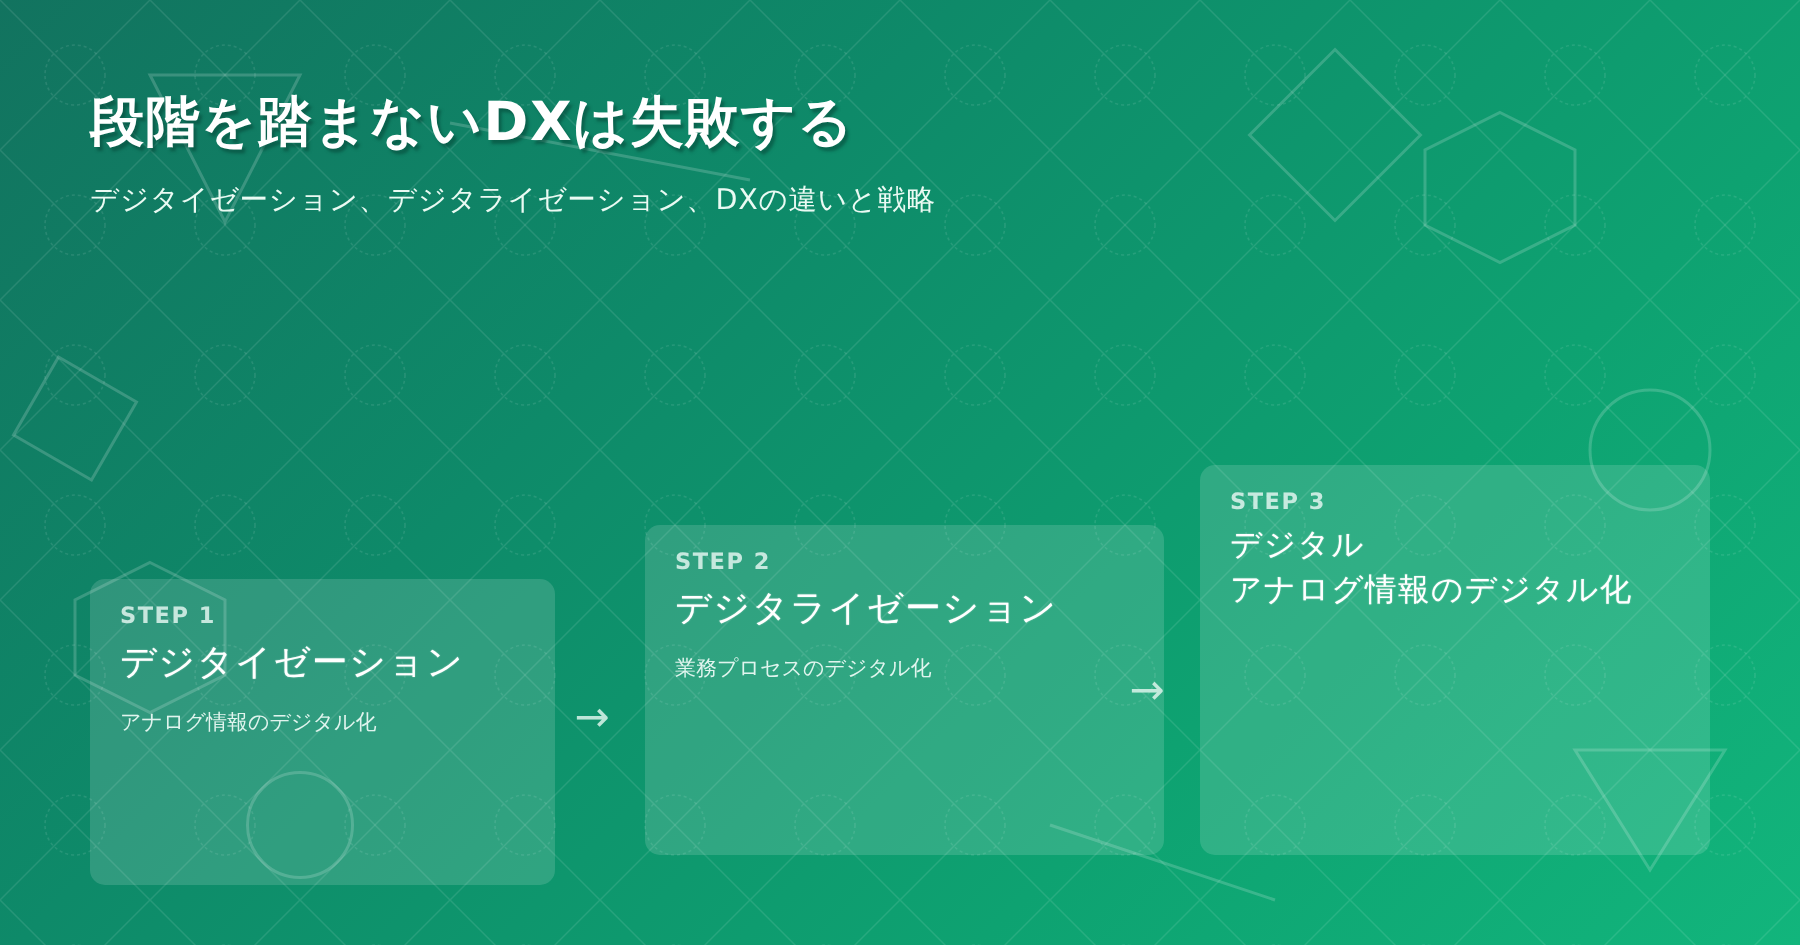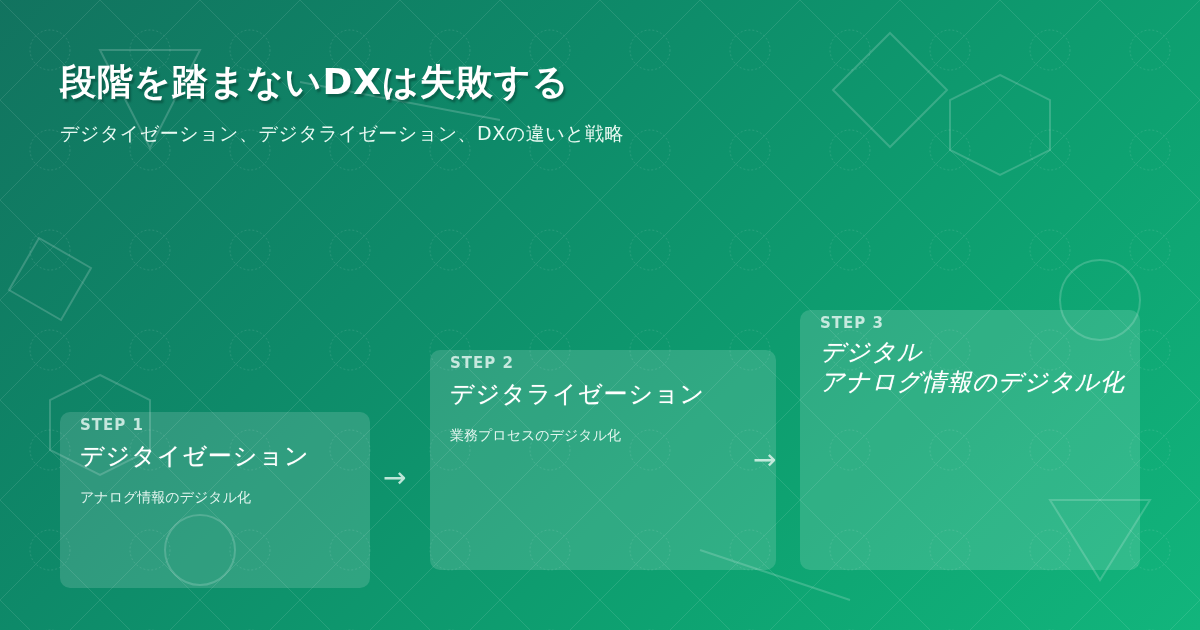--- a/index.html
+++ b/index.html
@@ -54,23 +54,23 @@
       line-height: 30px;
       color: #eafaf3;
       letter-spacing: 0.5px;
       white-space: nowrap;
     }
     .card {
       position: absolute;
       background: rgba(255, 255, 255, 0.14);
       border-radius: 10px;
       box-sizing: border-box;
-      padding: 3px 20px 20px 20px;
+      padding: 14px 20px 20px 20px;
     }
-    .card-1 { left: 60px;  top: 412px; width: 310px; height: 176px; }
+    .card-1 { left: 60px;  top: 386px; width: 310px; height: 204px; }
     .card-2 { left: 430px; top: 350px; width: 346px; height: 220px; }
     .card-3 { left: 800px; top: 310px; width: 340px; height: 260px; }
     .step-label {
       font-size: 15px;
       font-weight: 700;
       letter-spacing: 1px;
       color: rgba(225, 245, 238, 0.85);
       line-height: 20px;
       margin: 0;
     }
@@ -78,23 +78,22 @@
       margin: 4px 0 0 0;
       font-size: 24px;
       font-weight: 400;
       line-height: 34px;
       color: #ffffff;
       letter-spacing: 1px;
       white-space: nowrap;
       text-shadow: 0 0 1px rgba(255,255,255,0.6);
     }
     .card-3 .card-title {
-      font-size: 24px;
+      font-size: 21px;
       line-height: 30px;
-      font-style: italic;
     }
     .card-desc {
       margin: 14px 0 0 0;
       font-size: 14px;
       line-height: 20px;
       color: rgba(240, 252, 247, 0.92);
       white-space: nowrap;
     }
     .card-3 .card-desc { margin-top: 16px; }
     .arrow {

